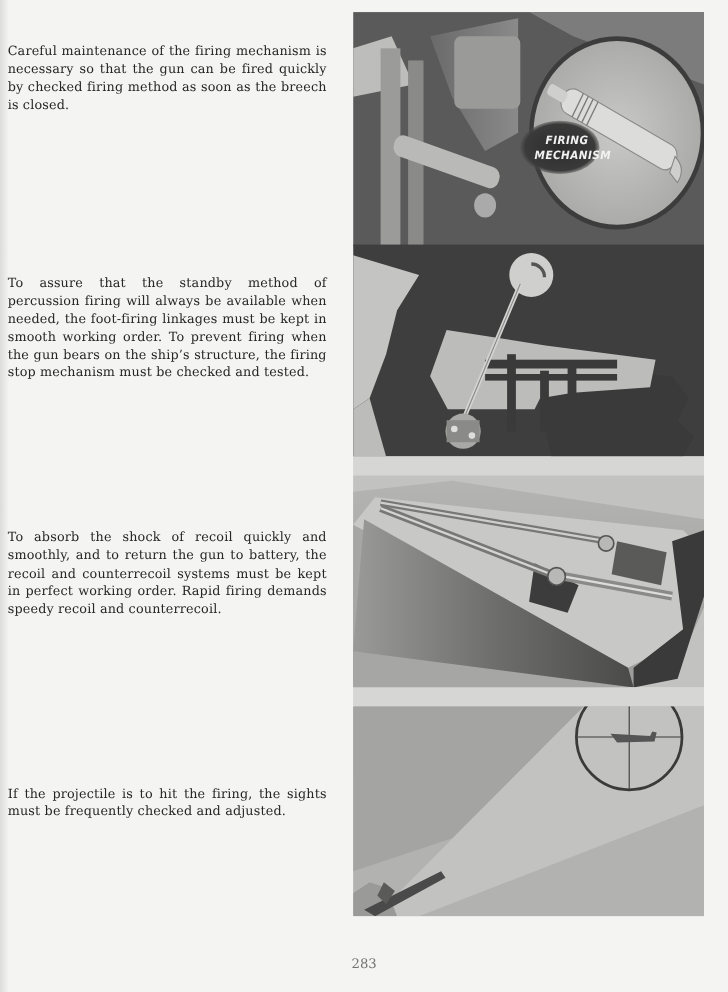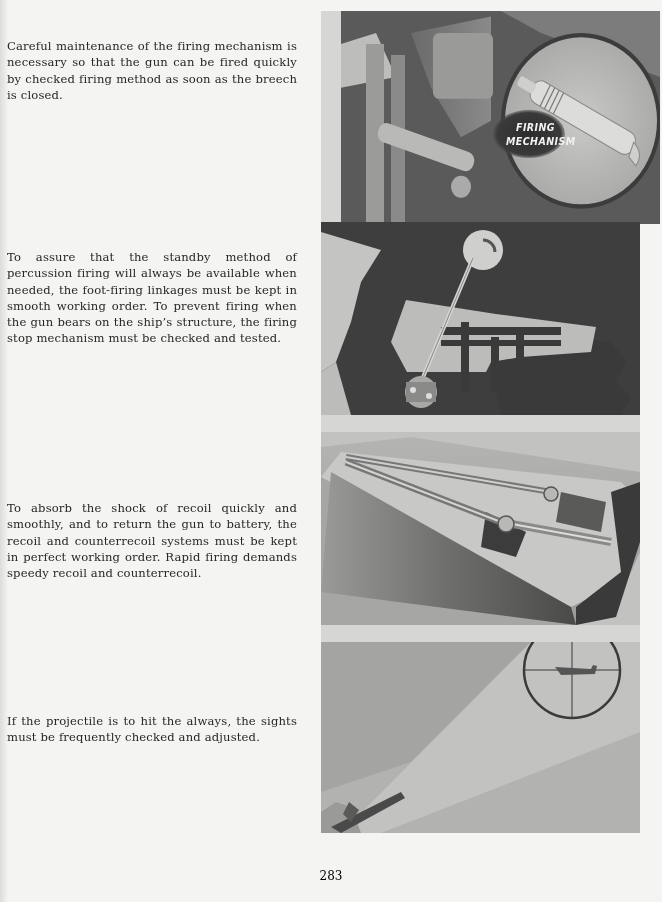--- a/index.html
+++ b/index.html
@@ -14,55 +14,55 @@
       background: linear-gradient(to right, #dcdcda, #f4f4f2);
     }
     .para {
       position: absolute; left: 7px; width: 290px;
       font-size: 11.6px; line-height: 16.3px;
       text-align: justify; letter-spacing: 0.15px;
       margin: 0;
     }
     .para.p1 { top: 38px; }
     .para.p2 { top: 249px; }
-    .para.p3 { top: 500px; }
+    .para.p3 { top: 480px; }
     .para.p4 { top: 713px; }
 
     .photo-strip {
       position: absolute; left: 321px; top: 11px; width: 319px; height: 822px;
       background: #d6d6d4;
     }
     .panel {
       position: absolute; left: 321px; width: 319px; overflow: hidden;
     }
     .panel svg { display: block; width: 100%; height: 100%; }
-    .panel.a { top: 11px; height: 213px; padding-left: 20px; }
+    .panel.a { top: 11px; height: 213px; }
     .panel.b { top: 222px; height: 193px; }
     .panel.c { top: 432px; height: 193px; }
     .panel.d { top: 642px; height: 191px; }
 
     .page-number {
       position: absolute; left: 0; width: 662px; top: 869px;
-      text-align: center; font-size: 12px; color: #000000;
+      text-align: center; font-size: 12px; color: #737373;
     }
     .photo-label {
       font-family: "DejaVu Sans", "Liberation Sans", sans-serif;
       font-style: italic; font-weight: bold; font-size: 9.5px;
       fill: #f2f2f2; letter-spacing: 0.4px;
     }
   </style>
 </head>
 <body>
 
 <div class="page-shade"></div>
 
 <p class="para p1">Careful maintenance of the firing mechanism is necessary so that the gun can be fired quickly by checked firing method as soon as the breech is closed.</p>
 <p class="para p2">To assure that the standby method of percussion firing will always be available when needed, the foot-firing linkages must be kept in smooth working order. To prevent firing when the gun bears on the ship’s structure, the firing stop mechanism must be checked and tested.</p>
 <p class="para p3">To absorb the shock of recoil quickly and smoothly, and to return the gun to battery, the recoil and counterrecoil systems must be kept in perfect working order. Rapid firing demands speedy recoil and counterrecoil.</p>
-<p class="para p4">If the projectile is to hit the always, the sights must be frequently checked and adjusted.</p>
+<p class="para p4">If the projectile is to hit the firing, the sights must be frequently checked and adjusted.</p>
 
 <div class="photo-strip"></div>
 
 <div class="panel a">
   <svg viewBox="0 0 319 194" preserveAspectRatio="none">
     <defs>
       <linearGradient id="ga1" x1="0" x2="1" y1="0" y2="0">
         <stop offset="0" stop-color="#6a6a6a"></stop>
           <stop offset="1" stop-color="#8a8a8a"></stop>
       </linearGradient>

